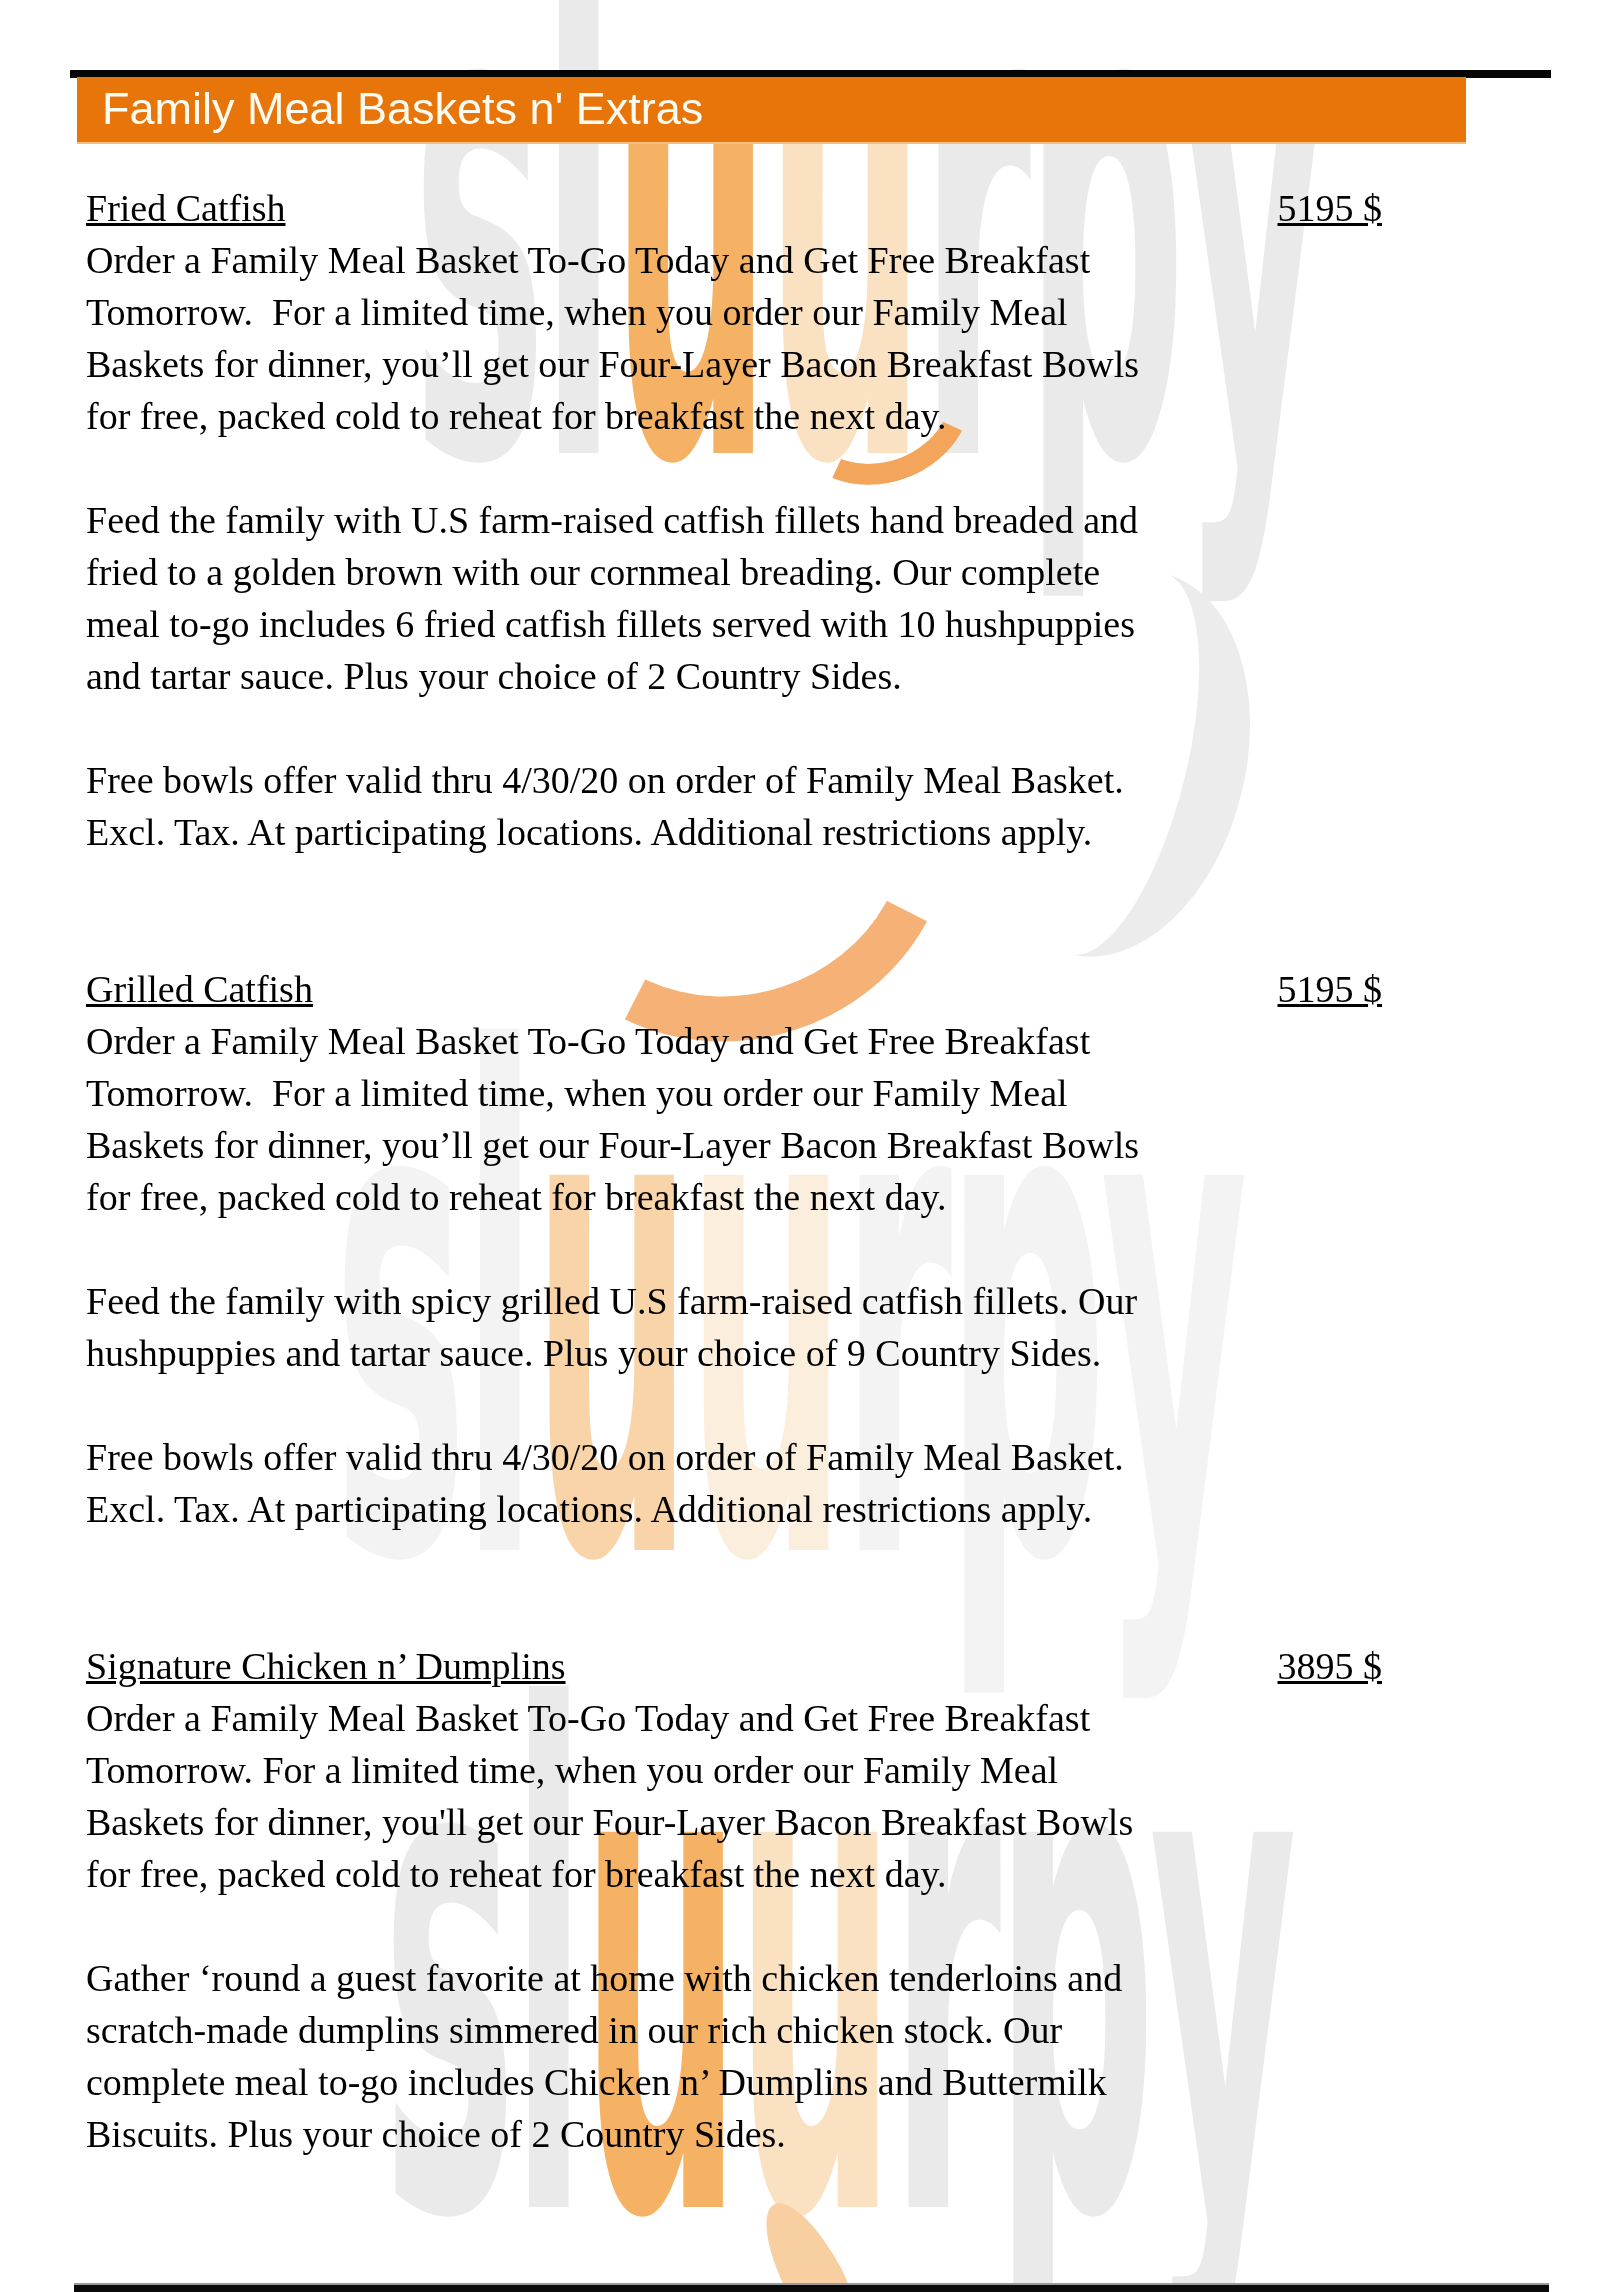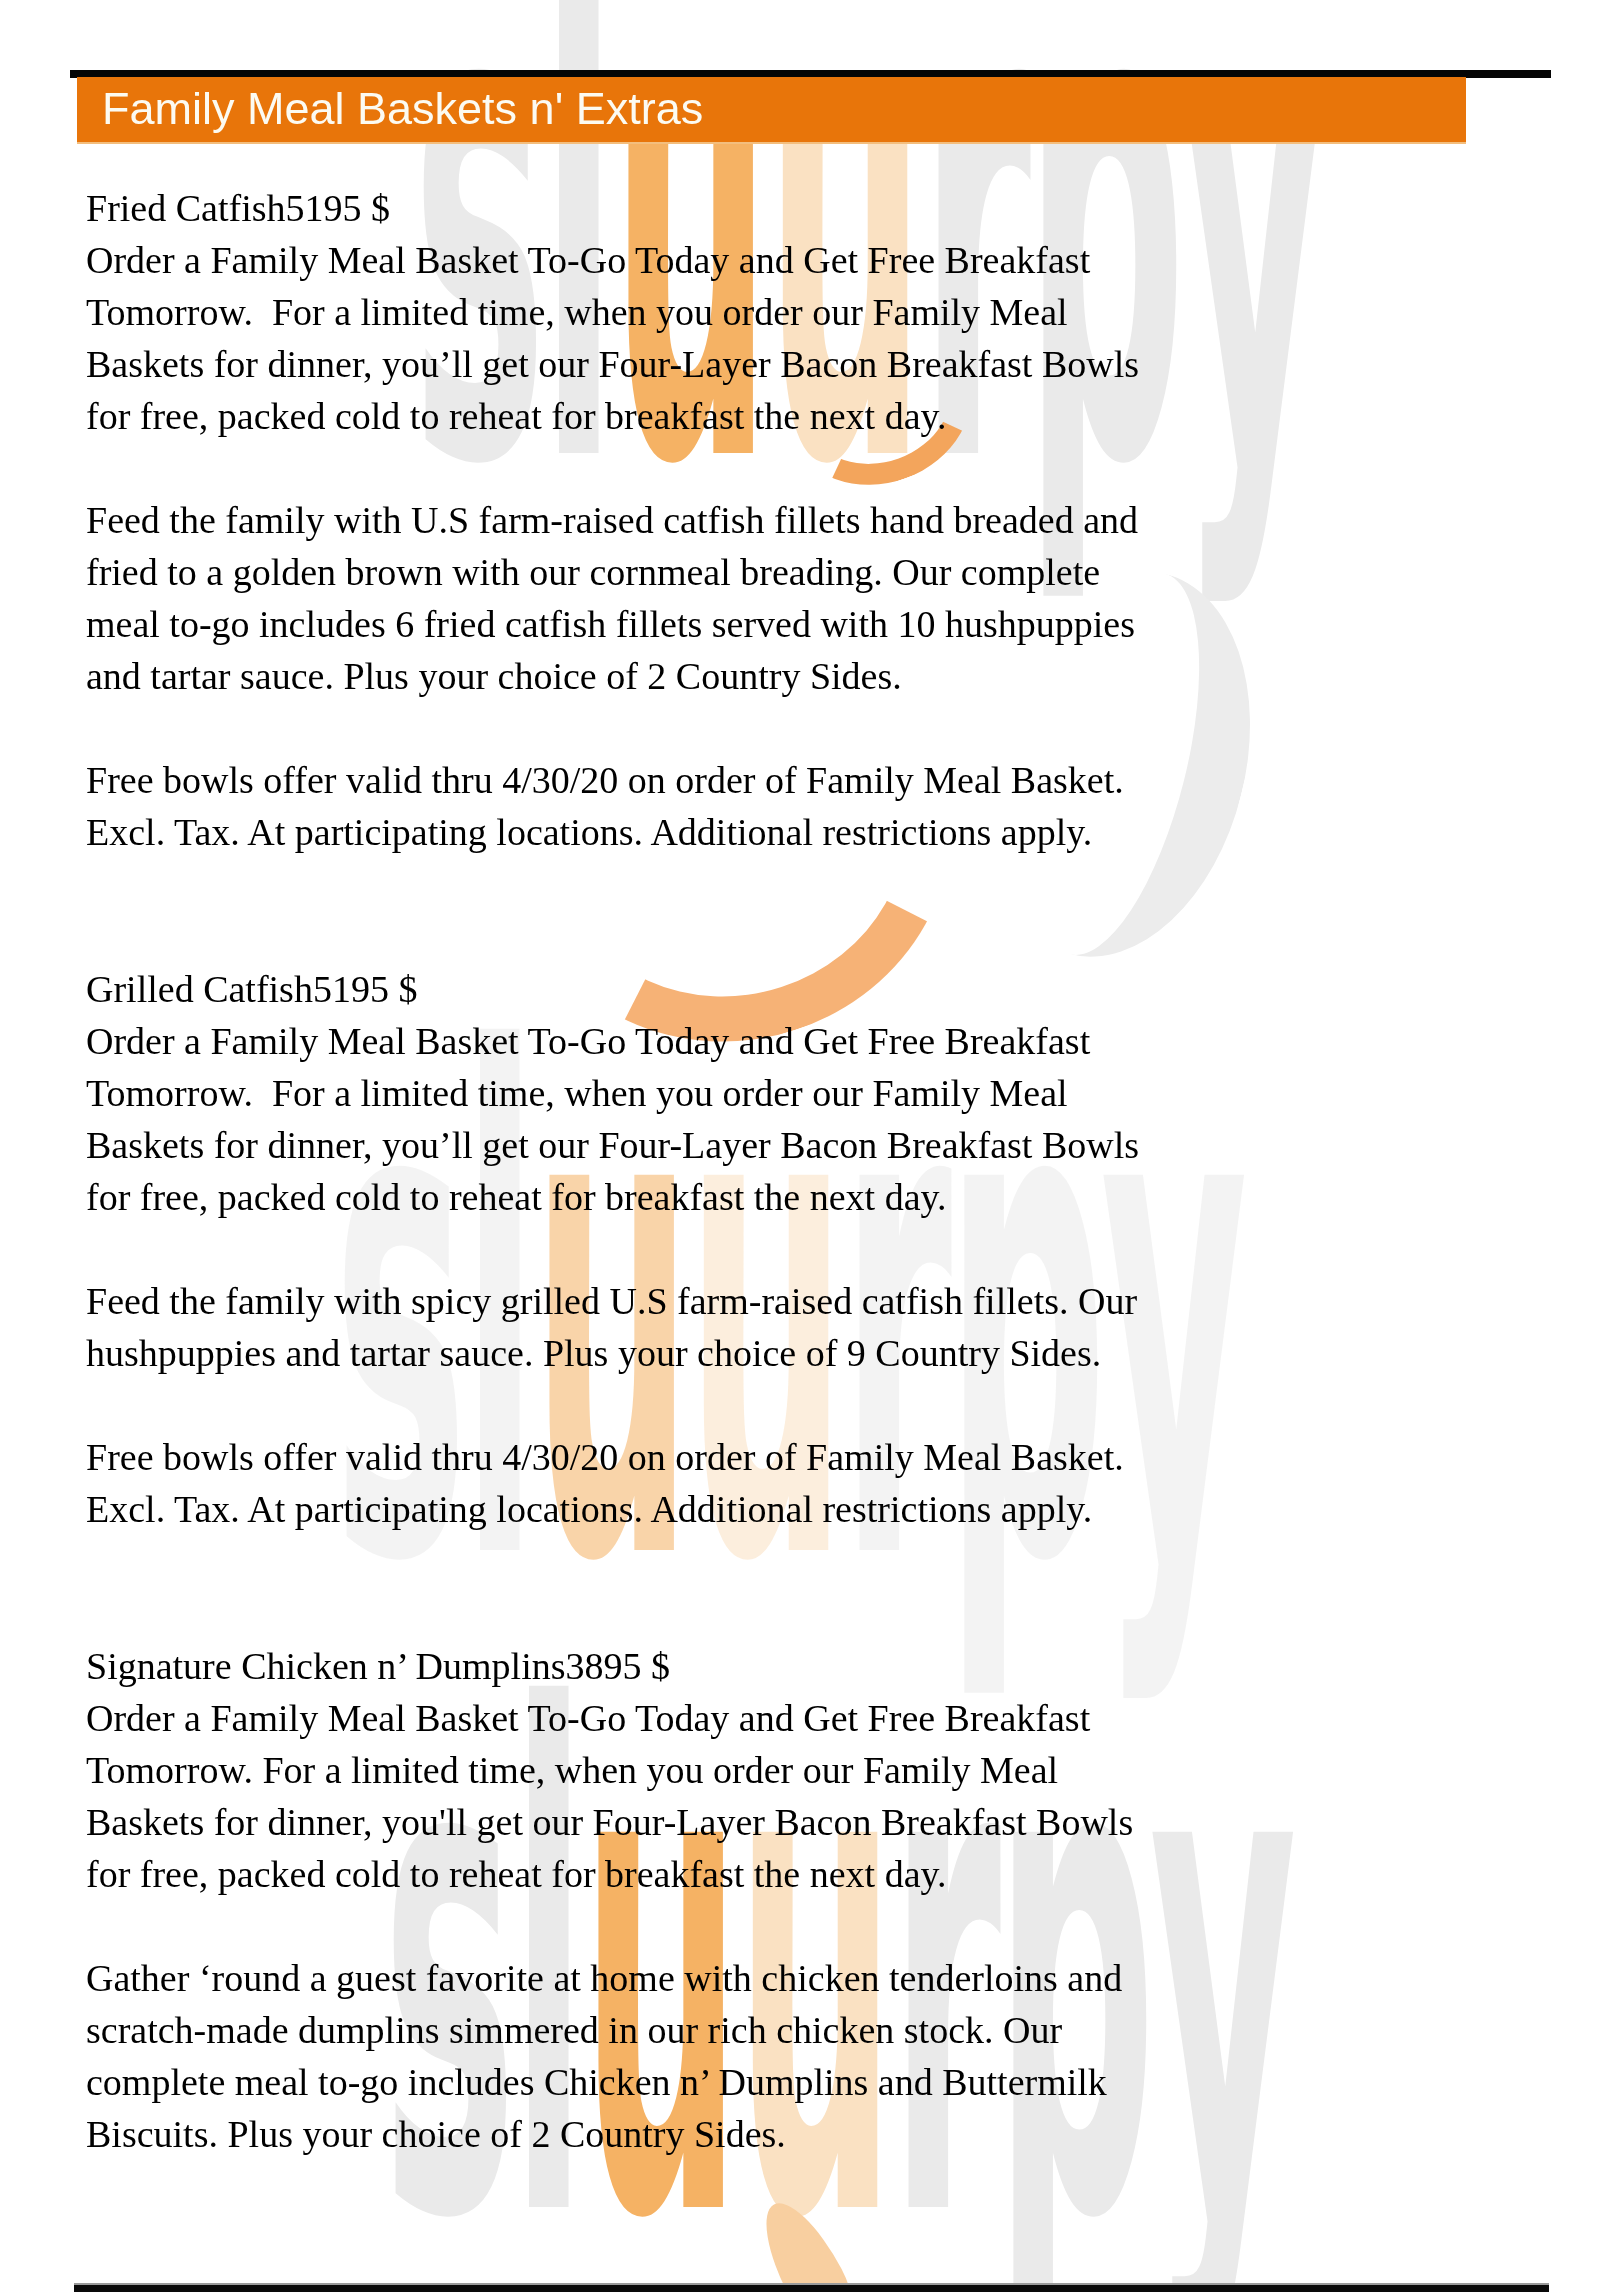--- a/index.html
+++ b/index.html
@@ -30,21 +30,21 @@
   .section-header{position:absolute;z-index:2;left:77px;top:77px;width:1389px;height:67px;box-sizing:border-box;
                   background:#E8750A;border-bottom:2.9px solid #F3BE7E;padding-left:25px;
                   color:#FCFBF2;font-family:"Liberation Sans", sans-serif;font-size:45px;line-height:63px;}
   .bottom-rule{position:absolute;z-index:2;left:74px;top:2283px;width:1475px;height:9.8px;box-sizing:border-box;
                background:#0a0a0a;border-top:2px solid #9a9a9a;}
 
   
   .content{position:absolute;z-index:2;left:86px;top:182px;width:1296px;
            font-size:38px;line-height:52px;color:#000;}
   .menu-item + .menu-item{margin-top:105px;}
-  .item-header{display:flex;white-space:pre;}
+  .item-header{display:flex;justify-content:space-between;white-space:pre;text-decoration:underline;}
   .para{margin:0;}
   .para + .para{margin-top:52px;}
   .line{display:block;white-space:pre;}
 </style>
 </head>
 <body>
 
 <div class="page">
 
   <div class="stamp" id="stamp-a">

